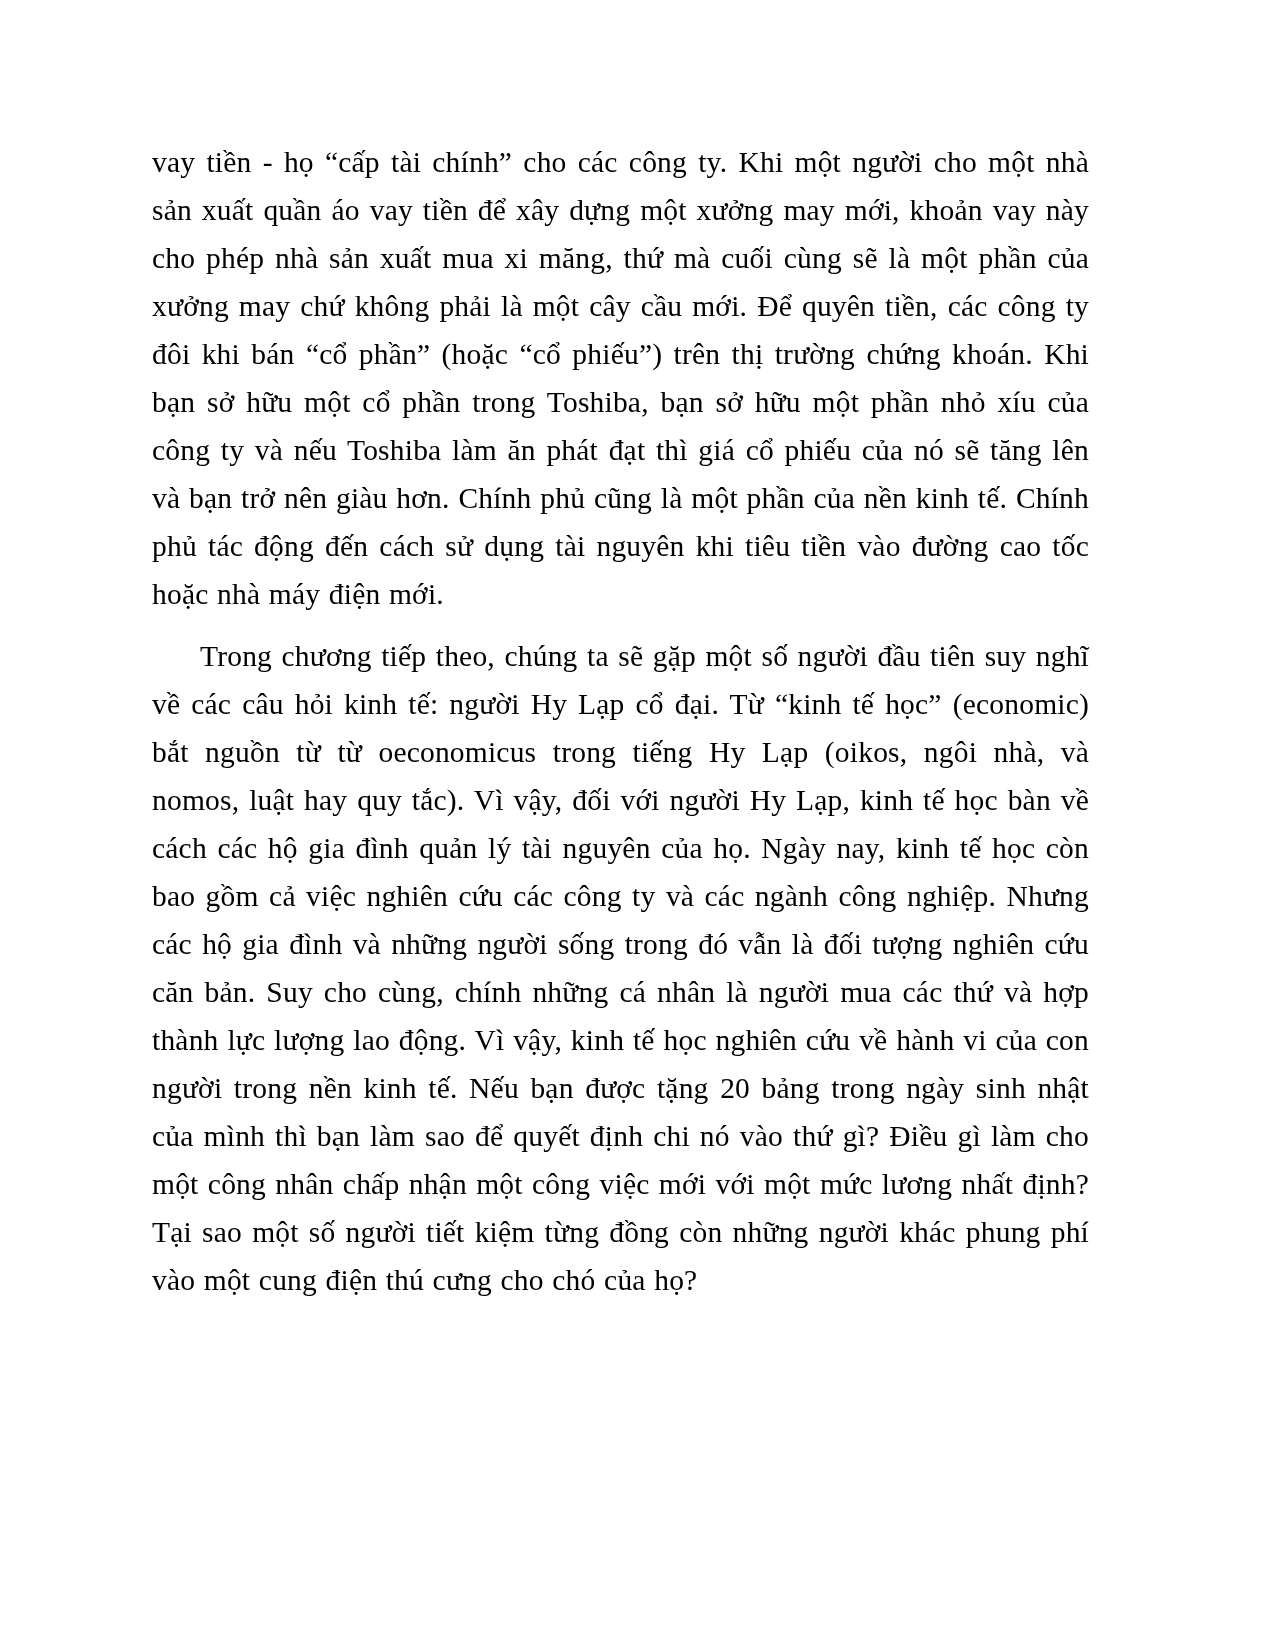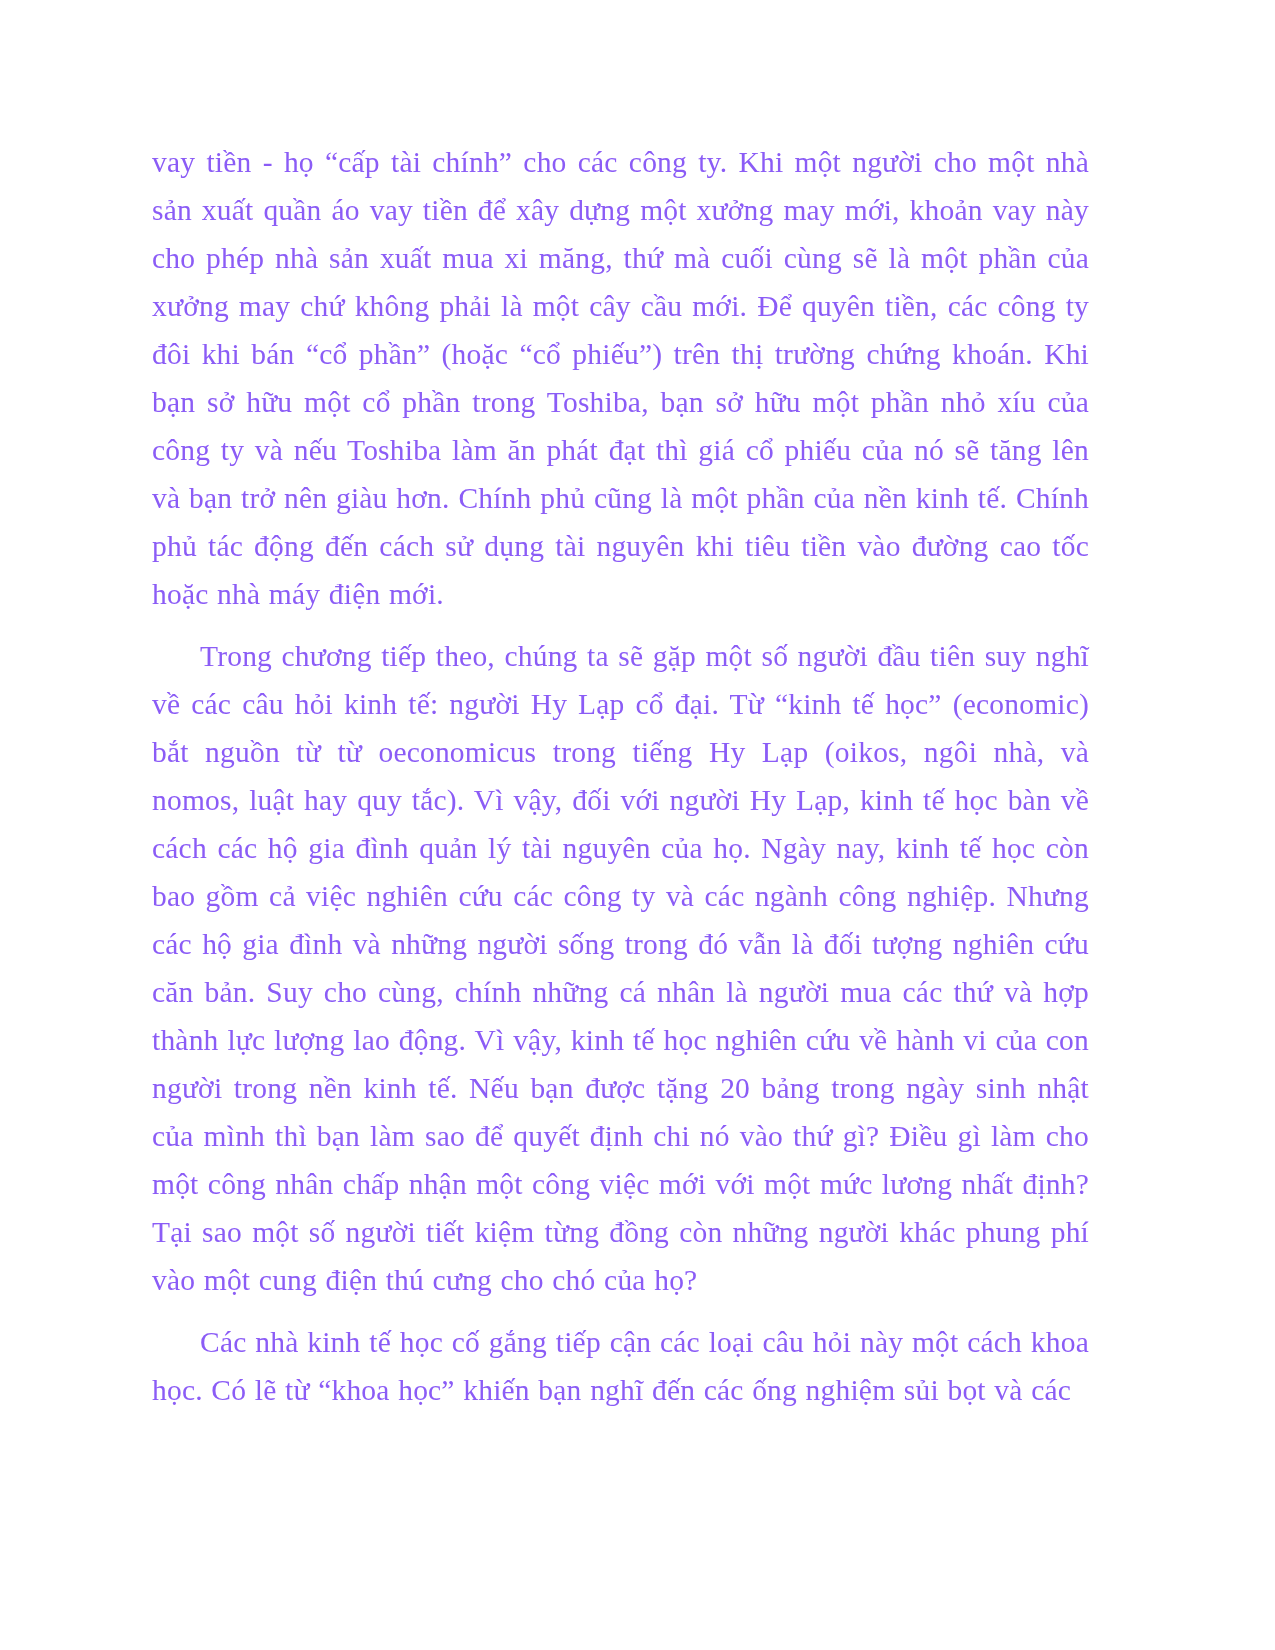--- a/index.html
+++ b/index.html
@@ -20,36 +20,35 @@
     width: 1275px;
     height: 1650px;
     background: #ffffff;
     box-sizing: border-box;
     padding: 138px 186px 0 152px;
   }
   .para {
     margin: 0 0 14px 0;
     font-size: 29.5px;
     line-height: 48px;
-    color: #8b5cf6;
+    color: #000000;
     text-align: justify;
     text-justify: inter-word;
     letter-spacing: 0.2px;
     word-spacing: 1px;
   }
   .para.indent {
     text-indent: 48px;
   }
   .italic {
   }
 </style>
 </head>
 <body>
 
 <div class="page">
 
   <p class="para"><span>vay tiền - họ “cấp tài chính” cho các công ty. Khi một người cho một nhà sản xuất quần áo vay tiền để xây dựng một xưởng may mới, khoản vay này cho phép nhà sản xuất mua xi măng, thứ mà cuối cùng sẽ là một phần của xưởng may chứ không phải là một cây cầu mới. Để quyên tiền, các công ty đôi khi bán “cổ phần” (hoặc “cổ phiếu”) trên thị trường chứng khoán. Khi bạn sở hữu một cổ phần trong Toshiba, bạn sở hữu một phần nhỏ xíu của công ty và nếu Toshiba làm ăn phát đạt thì giá cổ phiếu của nó sẽ tăng lên và bạn trở nên giàu hơn. Chính phủ cũng là một phần của nền kinh tế. Chính phủ tác động đến cách sử dụng tài nguyên khi tiêu tiền vào đường cao tốc hoặc nhà máy điện mới.</span></p>
 
   <p class="para indent"><span>Trong chương tiếp theo, chúng ta sẽ gặp một số người đầu tiên suy nghĩ về các câu hỏi kinh tế: người Hy Lạp cổ đại. Từ “kinh tế học” (economic) bắt nguồn từ từ </span><span class="italic">oeconomicus</span><span> trong tiếng Hy Lạp </span><span class="italic">(oikos,</span><span> ngôi nhà, và </span><span class="italic">nomos,</span><span> luật hay quy tắc). Vì vậy, đối với người Hy Lạp, kinh tế học bàn về cách các hộ gia đình quản lý tài nguyên của họ. Ngày nay, kinh tế học còn bao gồm cả việc nghiên cứu các công ty và các ngành công nghiệp. Nhưng các hộ gia đình và những người sống trong đó vẫn là đối tượng nghiên cứu căn bản. Suy cho cùng, chính những cá nhân là người mua các thứ và hợp thành lực lượng lao động. Vì vậy, kinh tế học nghiên cứu về hành vi của con người trong nền kinh tế. Nếu bạn được tặng 20 bảng trong ngày sinh nhật của mình thì bạn làm sao để quyết định chi nó vào thứ gì? Điều gì làm cho một công nhân chấp nhận một công việc mới với một mức lương nhất định? Tại sao một số người tiết kiệm từng đồng còn những người khác phung phí vào một cung điện thú cưng cho chó của họ?</span></p>
 
-  <p class="para indent"><span>Các nhà kinh tế học cố gắng tiếp cận các loại câu hỏi này một cách khoa học. Có lẽ từ “khoa học” khiến bạn nghĩ đến các ống nghiệm sủi bọt và các</span></p>
 
 </div>
 
 </body></html>

